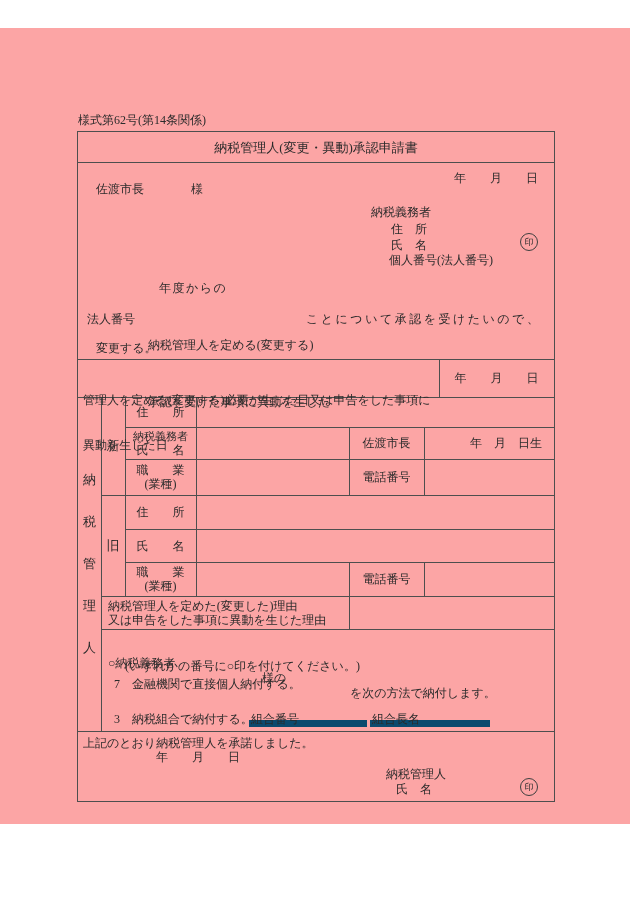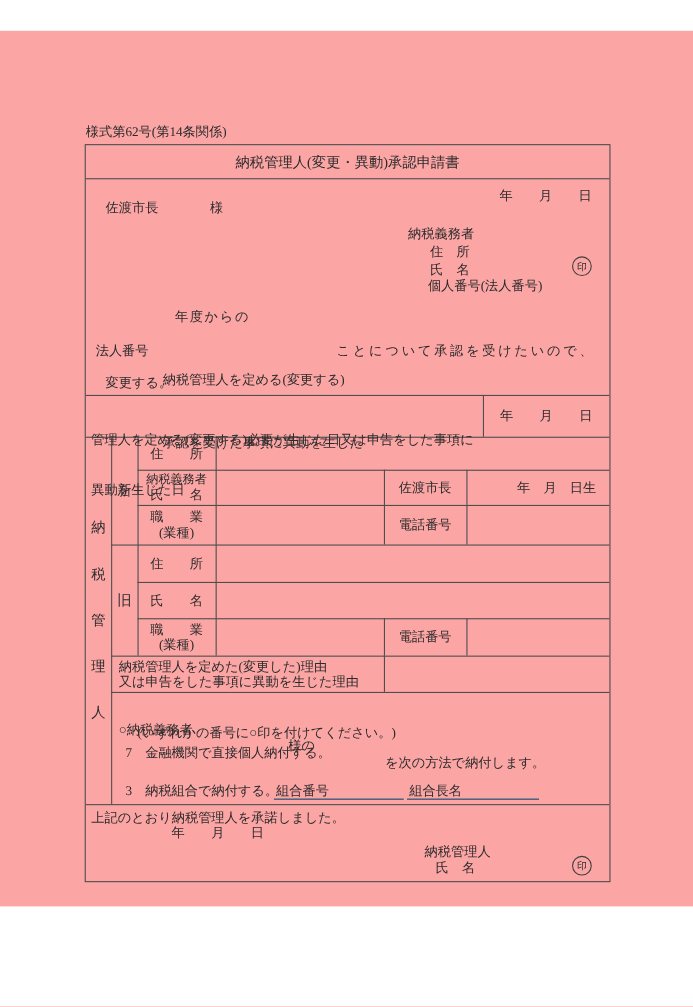--- a/index.html
+++ b/index.html
@@ -10,21 +10,21 @@
   .sheet{position:absolute;left:77px;top:103px;width:476px;height:669px;border:1px solid #4e4e4e;}
   .hline{position:absolute;height:1px;background:#4e4e4e;}
   .vline{position:absolute;width:1px;background:#4e4e4e;}
   .txt{position:absolute;font-size:12px;line-height:15px;white-space:pre;}
   .cell{position:absolute;display:flex;flex-direction:column;justify-content:center;align-items:center;font-size:12px;line-height:14px;white-space:pre;text-align:center;}
   .small{font-size:11px;}
   .seal{position:absolute;width:16px;height:16px;border:1px solid #3f3f3f;border-radius:50%;
         font-size:9px;line-height:16px;text-align:center;white-space:normal;}
   .strip{position:absolute;left:0;top:265px;width:23px;height:334px;display:flex;flex-direction:column;
          justify-content:center;align-items:center;gap:24px;font-size:13px;}
-  .uline{position:absolute;height:15px;border-bottom:1px solid #0c4a6e;font-size:12px;line-height:15px;white-space:pre;}
+  .uline{position:absolute;height:15px;border-bottom:7px solid #0c4a6e;font-size:12px;line-height:15px;white-space:pre;}
   .ls1{letter-spacing:1.5px;}
   .ls2{letter-spacing:2.5px;}
 </style>
 </head>
 <body>
 
 <div class="page">
 
   <div class="txt" style="left:78px;top:85px;">様式第62号(第14条関係)</div>
 

